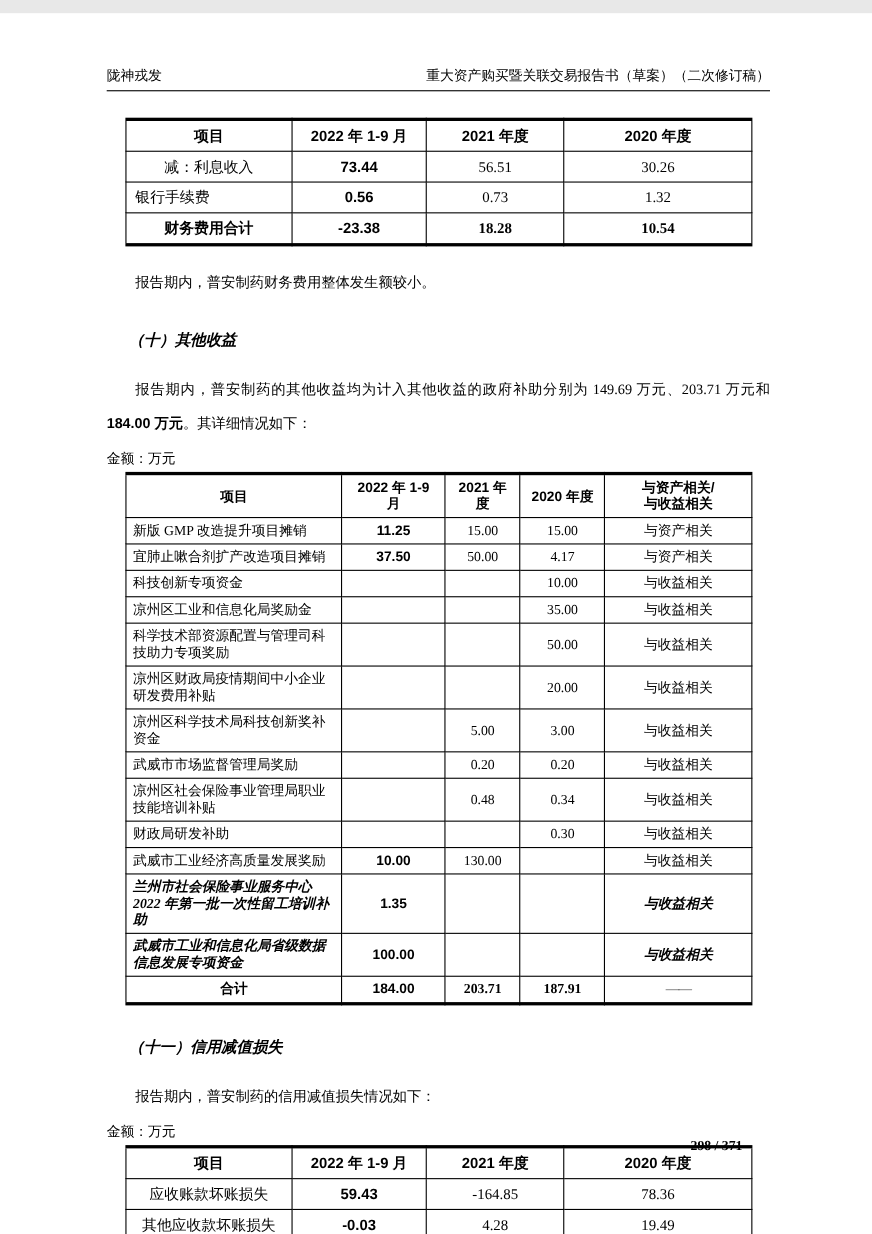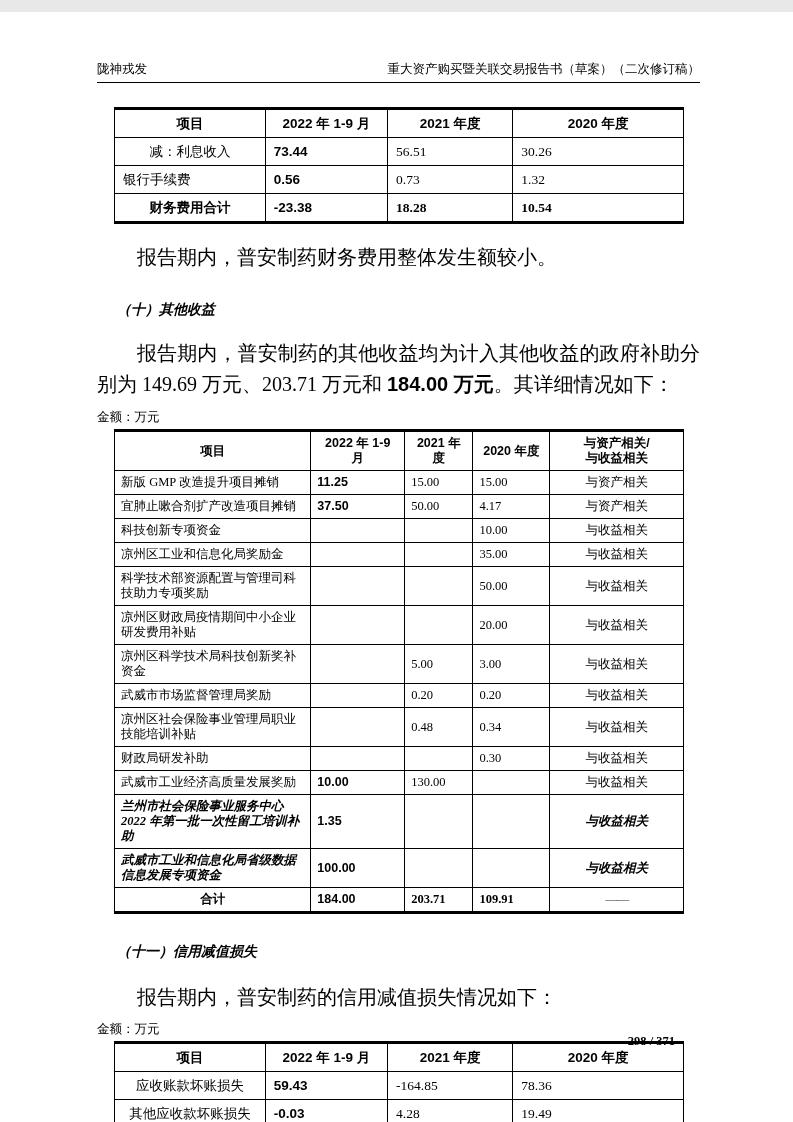--- a/index.html
+++ b/index.html
@@ -34,21 +34,21 @@
     border-bottom: 3px solid #000;
     table-layout: fixed;
   }
   table.t th, table.t td { border: 1px solid #000; }
   table.t th {
     font-family: "Liberation Sans", "DejaVu Sans", sans-serif;
     font-weight: 700;
     text-align: center;
     white-space: pre-line;
   }
-  .num { text-align: left; }
+  .num { text-align: center; }
   .y2022 { font-family: "Liberation Sans", "DejaVu Sans", sans-serif; font-weight: 700; }
   .lbl.left { text-align: left; }
   .lbl.center { text-align: center; }
   tr.total .lbl {
     text-align: center;
     font-family: Liberation Sans, sans-serif;
     font-weight: 700;
   }
   tr.total .num { font-weight: 700; }
   .rel { text-align: center; }
@@ -59,21 +59,21 @@
   }
   
   table.t4 { font-size: 13.5px; line-height: 17px; }
   table.t4 th, table.t4 td { padding: 5px 8px; }
   
   table.t5 { font-size: 12.5px; line-height: 15px; }
   table.t5 th, table.t5 td { padding: 4px 6px; }
   table.t5 td.lbl { padding-left: 6px; }
   
   .para {
-    font-size: 20px;
+    font-size: 13px;
     line-height: 30px;
     text-indent: 2em;
     text-align: justify;
     margin: 0;
   }
   .para-1 { margin-top: 18px; }
   .para-2 { margin-top: 18px; line-height: 31px; }
   .para-3 { margin-top: 20px; }
   .sec-heading {
     font-family: "Liberation Sans", "DejaVu Sans", sans-serif;
@@ -261,21 +261,21 @@
           <td class="lbl left">武威市工业和信息化局省级数据信息发展专项资金</td>
           <td class="num y2022">100.00</td>
           <td class="num"></td>
           <td class="num"></td>
           <td class="rel">与收益相关</td>
         </tr>
         <tr class="total">
           <td class="lbl center">合计</td>
           <td class="num y2022">184.00</td>
           <td class="num">203.71</td>
-          <td class="num">109.91</td>
+          <td class="num">187.91</td>
           <td class="dash">——</td>
         </tr>
       </tbody>
   </table>
 
   <h2 class="sec-heading">（十一）信用减值损失</h2>
 
   <p class="para para-3">报告期内，普安制药的信用减值损失情况如下：</p>
 
   <div class="unit-label">金额：万元</div>

